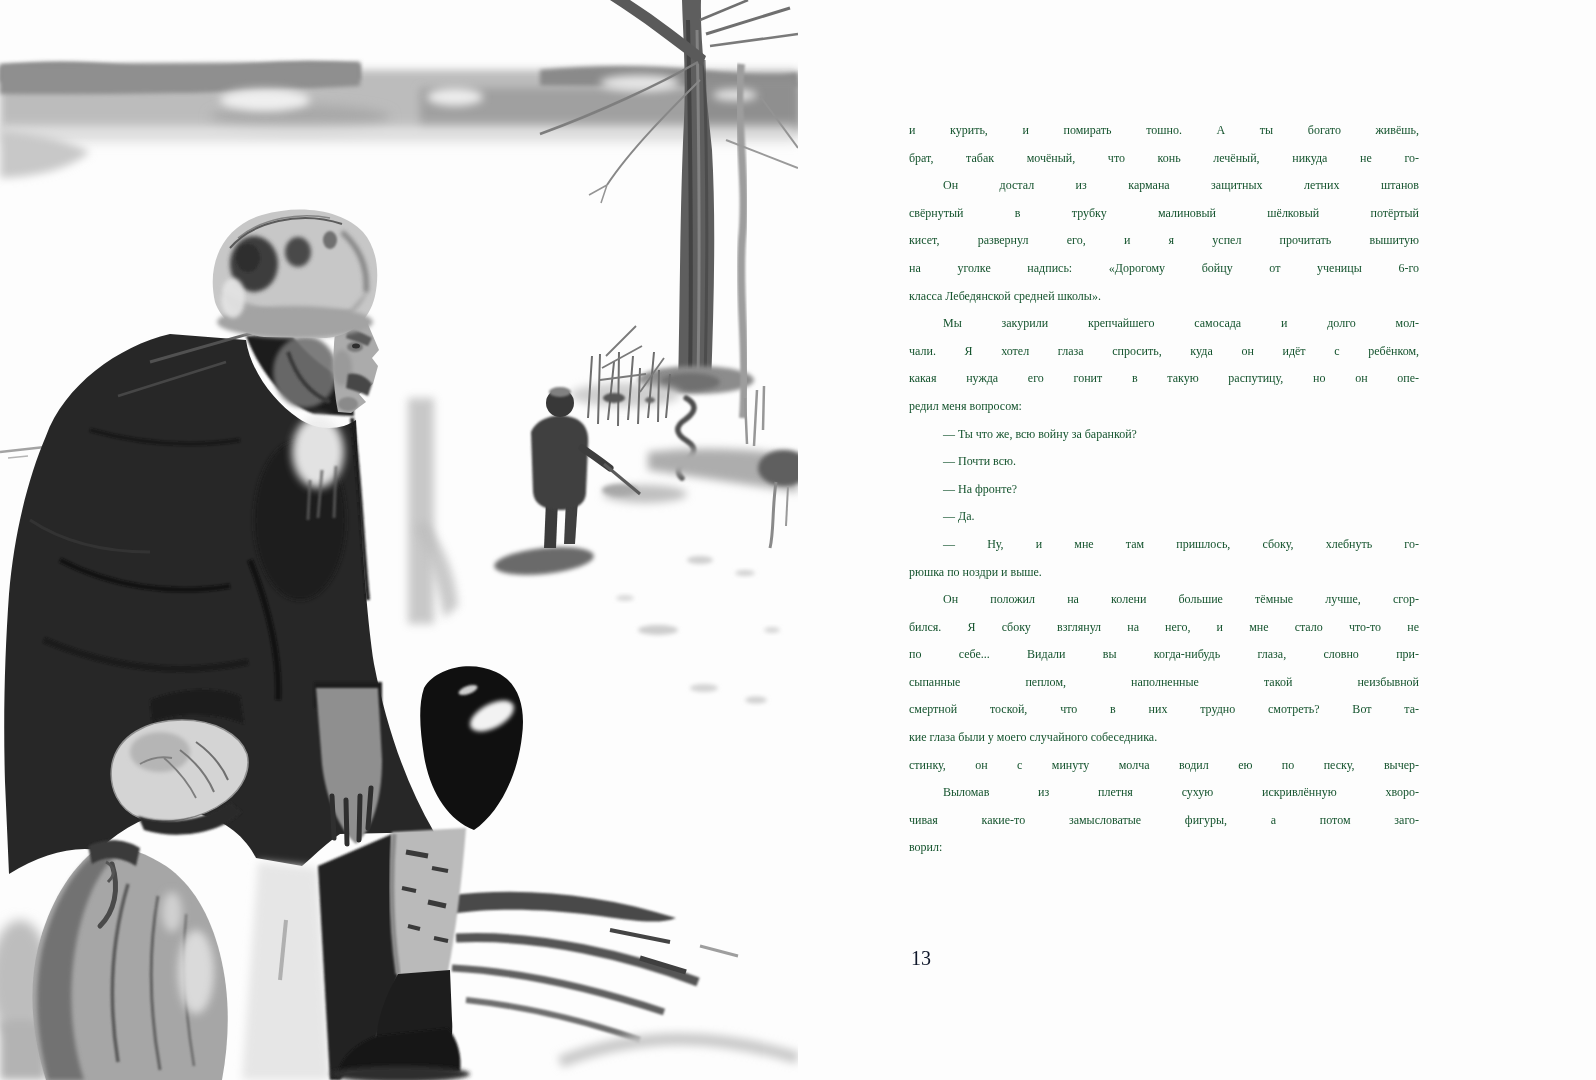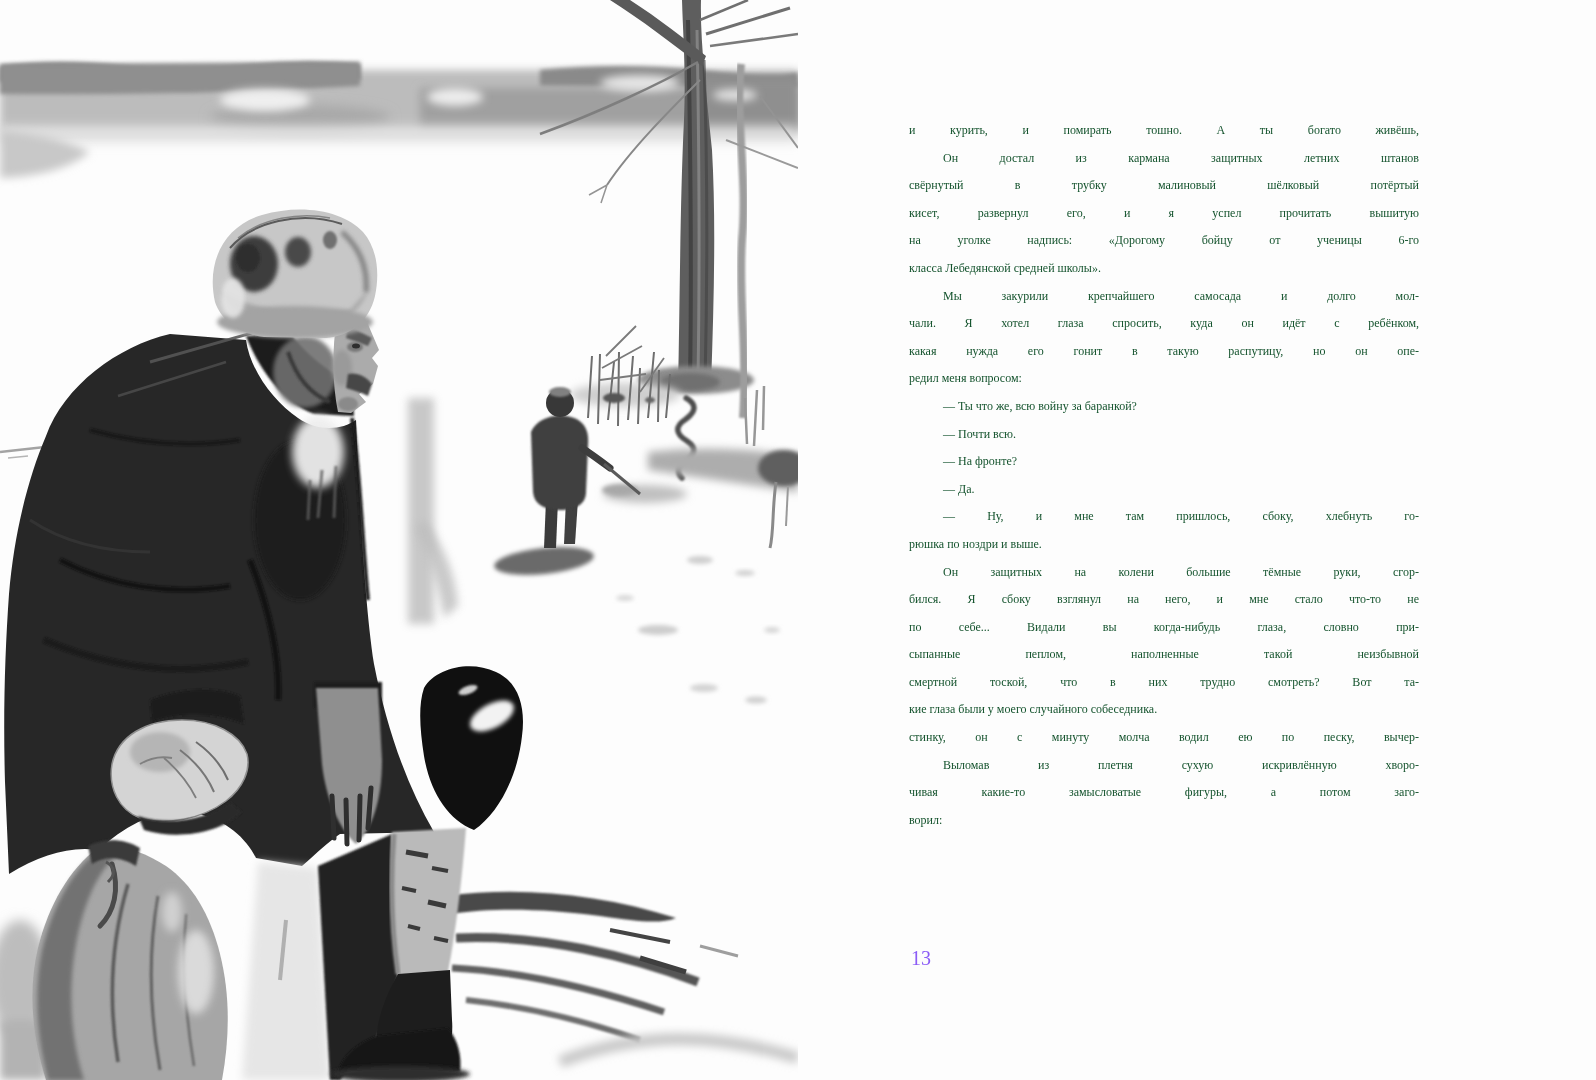--- a/index.html
+++ b/index.html
@@ -15,21 +15,21 @@
     position:absolute; left:909px; top:117px; width:510px;
     font-size:12px; line-height:27.6px; color:#14532d;
     text-rendering:optimizeLegibility;
   }
   .ln { height:27.6px; line-height:27.6px; overflow:hidden; white-space:nowrap; }
   .ln.j { text-align:justify; white-space:normal; }
   .ln.j::after { content:""; display:inline-block; width:100%; height:0; }
   .ln.ind { text-indent:34px; }
   .pagenum {
     position:absolute; left:911px; top:947px;
-    font-size:20px; color:#8b5cf6;
+    font-size:20px; color:#0f172a;
   }
 </style>
 </head>
 <body>
 
 <div class="page">
 
   <div class="illus">
     <svg width="798" height="1080" viewBox="0 0 798 1080" role="img" aria-label="Ink-wash drawing: a man in a pale fur hat and dark quilted coat sits hunched in profile beside a tied sack on melting snow, watching a small child who stands in the distance near bare trees on a riverbank">
       <defs>
@@ -244,36 +244,37 @@
           <path d="M88,846 C104,838 124,838 140,848 L136,866 C120,856 104,856 92,864 Z" fill="#3b3b3b" filter="url(#b1)"></path>
           <path d="M112,864 C120,890 114,912 100,926" stroke="#4a4a4a" stroke-width="5" stroke-linecap="round" fill="none"></path>
           <path d="M106,862 q14,8 2,20" stroke="#555555" stroke-width="3" fill="none"></path>
         </g>
       </g>
     </svg>
   </div>
 
   <div class="textcol">
       <div class="ln j">и курить, и помирать тошно. А ты богато живёшь,</div>
+      <div class="ln j">брат, табак мочёный, что конь лечёный, никуда не го-</div>
       <div class="ln j ind">Он достал из кармана защитных летних штанов</div>
       <div class="ln j">свёрнутый в трубку малиновый шёлковый потёртый</div>
       <div class="ln j">кисет, развернул его, и я успел прочитать вышитую</div>
       <div class="ln j">на уголке надпись: «Дорогому бойцу от ученицы 6-го</div>
       <div class="ln">класса Лебедянской средней школы».</div>
       <div class="ln j ind">Мы закурили крепчайшего самосада и долго мол-</div>
       <div class="ln j">чали. Я хотел глаза спросить, куда он идёт с ребёнком,</div>
       <div class="ln j">какая нужда его гонит в такую распутицу, но он опе-</div>
       <div class="ln">редил меня вопросом:</div>
       <div class="ln ind">— Ты что же, всю войну за баранкой?</div>
       <div class="ln ind">— Почти всю.</div>
       <div class="ln ind">— На фронте?</div>
       <div class="ln ind">— Да.</div>
       <div class="ln j ind">— Ну, и мне там пришлось, сбоку, хлебнуть го-</div>
       <div class="ln">рюшка по ноздри и выше.</div>
-      <div class="ln j ind">Он защитных на колени большие тёмные руки, сгор-</div>
+      <div class="ln j ind">Он положил на колени большие тёмные лучше, сгор-</div>
       <div class="ln j">бился. Я сбоку взглянул на него, и мне стало что-то не</div>
       <div class="ln j">по себе... Видали вы когда-нибудь глаза, словно при-</div>
       <div class="ln j">сыпанные пеплом, наполненные такой неизбывной</div>
       <div class="ln j">смертной тоской, что в них трудно смотреть? Вот та-</div>
       <div class="ln">кие глаза были у моего случайного собеседника.</div>
       <div class="ln j">стинку, он с минуту молча водил ею по песку, вычер-</div>
       <div class="ln j ind">Выломав из плетня сухую искривлённую хворо-</div>
       <div class="ln j">чивая какие-то замысловатые фигуры, а потом заго-</div>
       <div class="ln">ворил:</div>
     </div>

